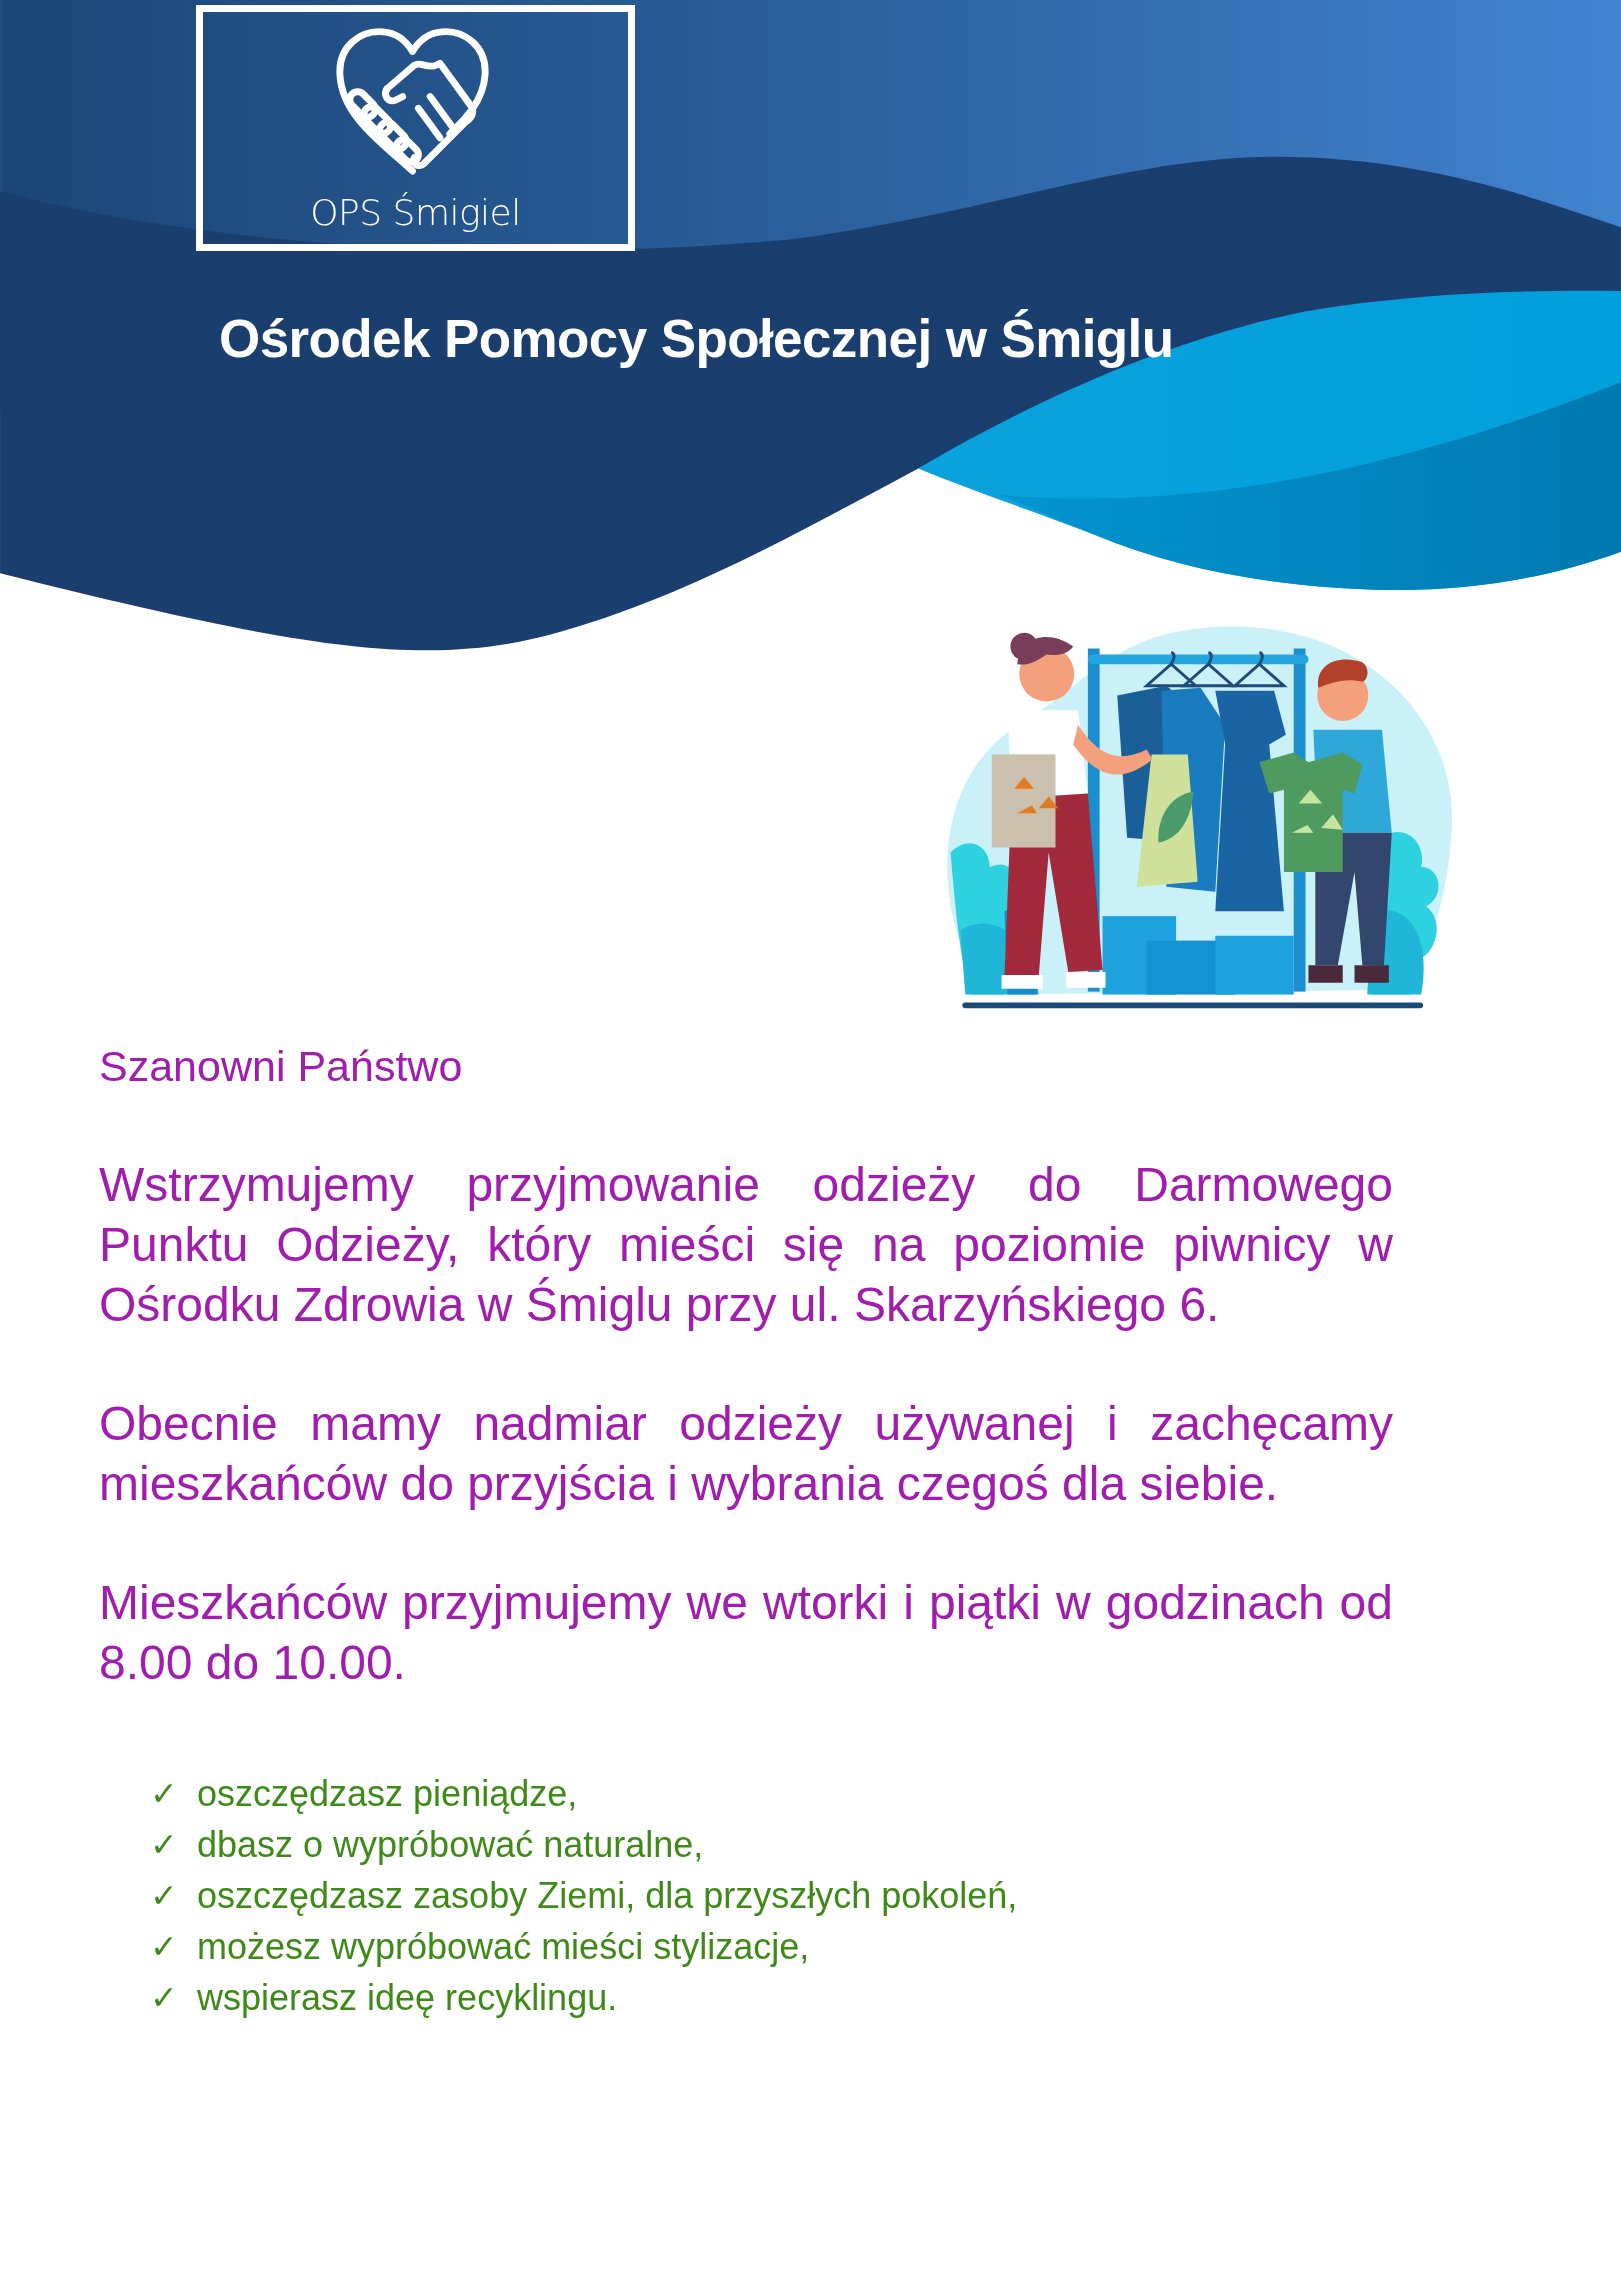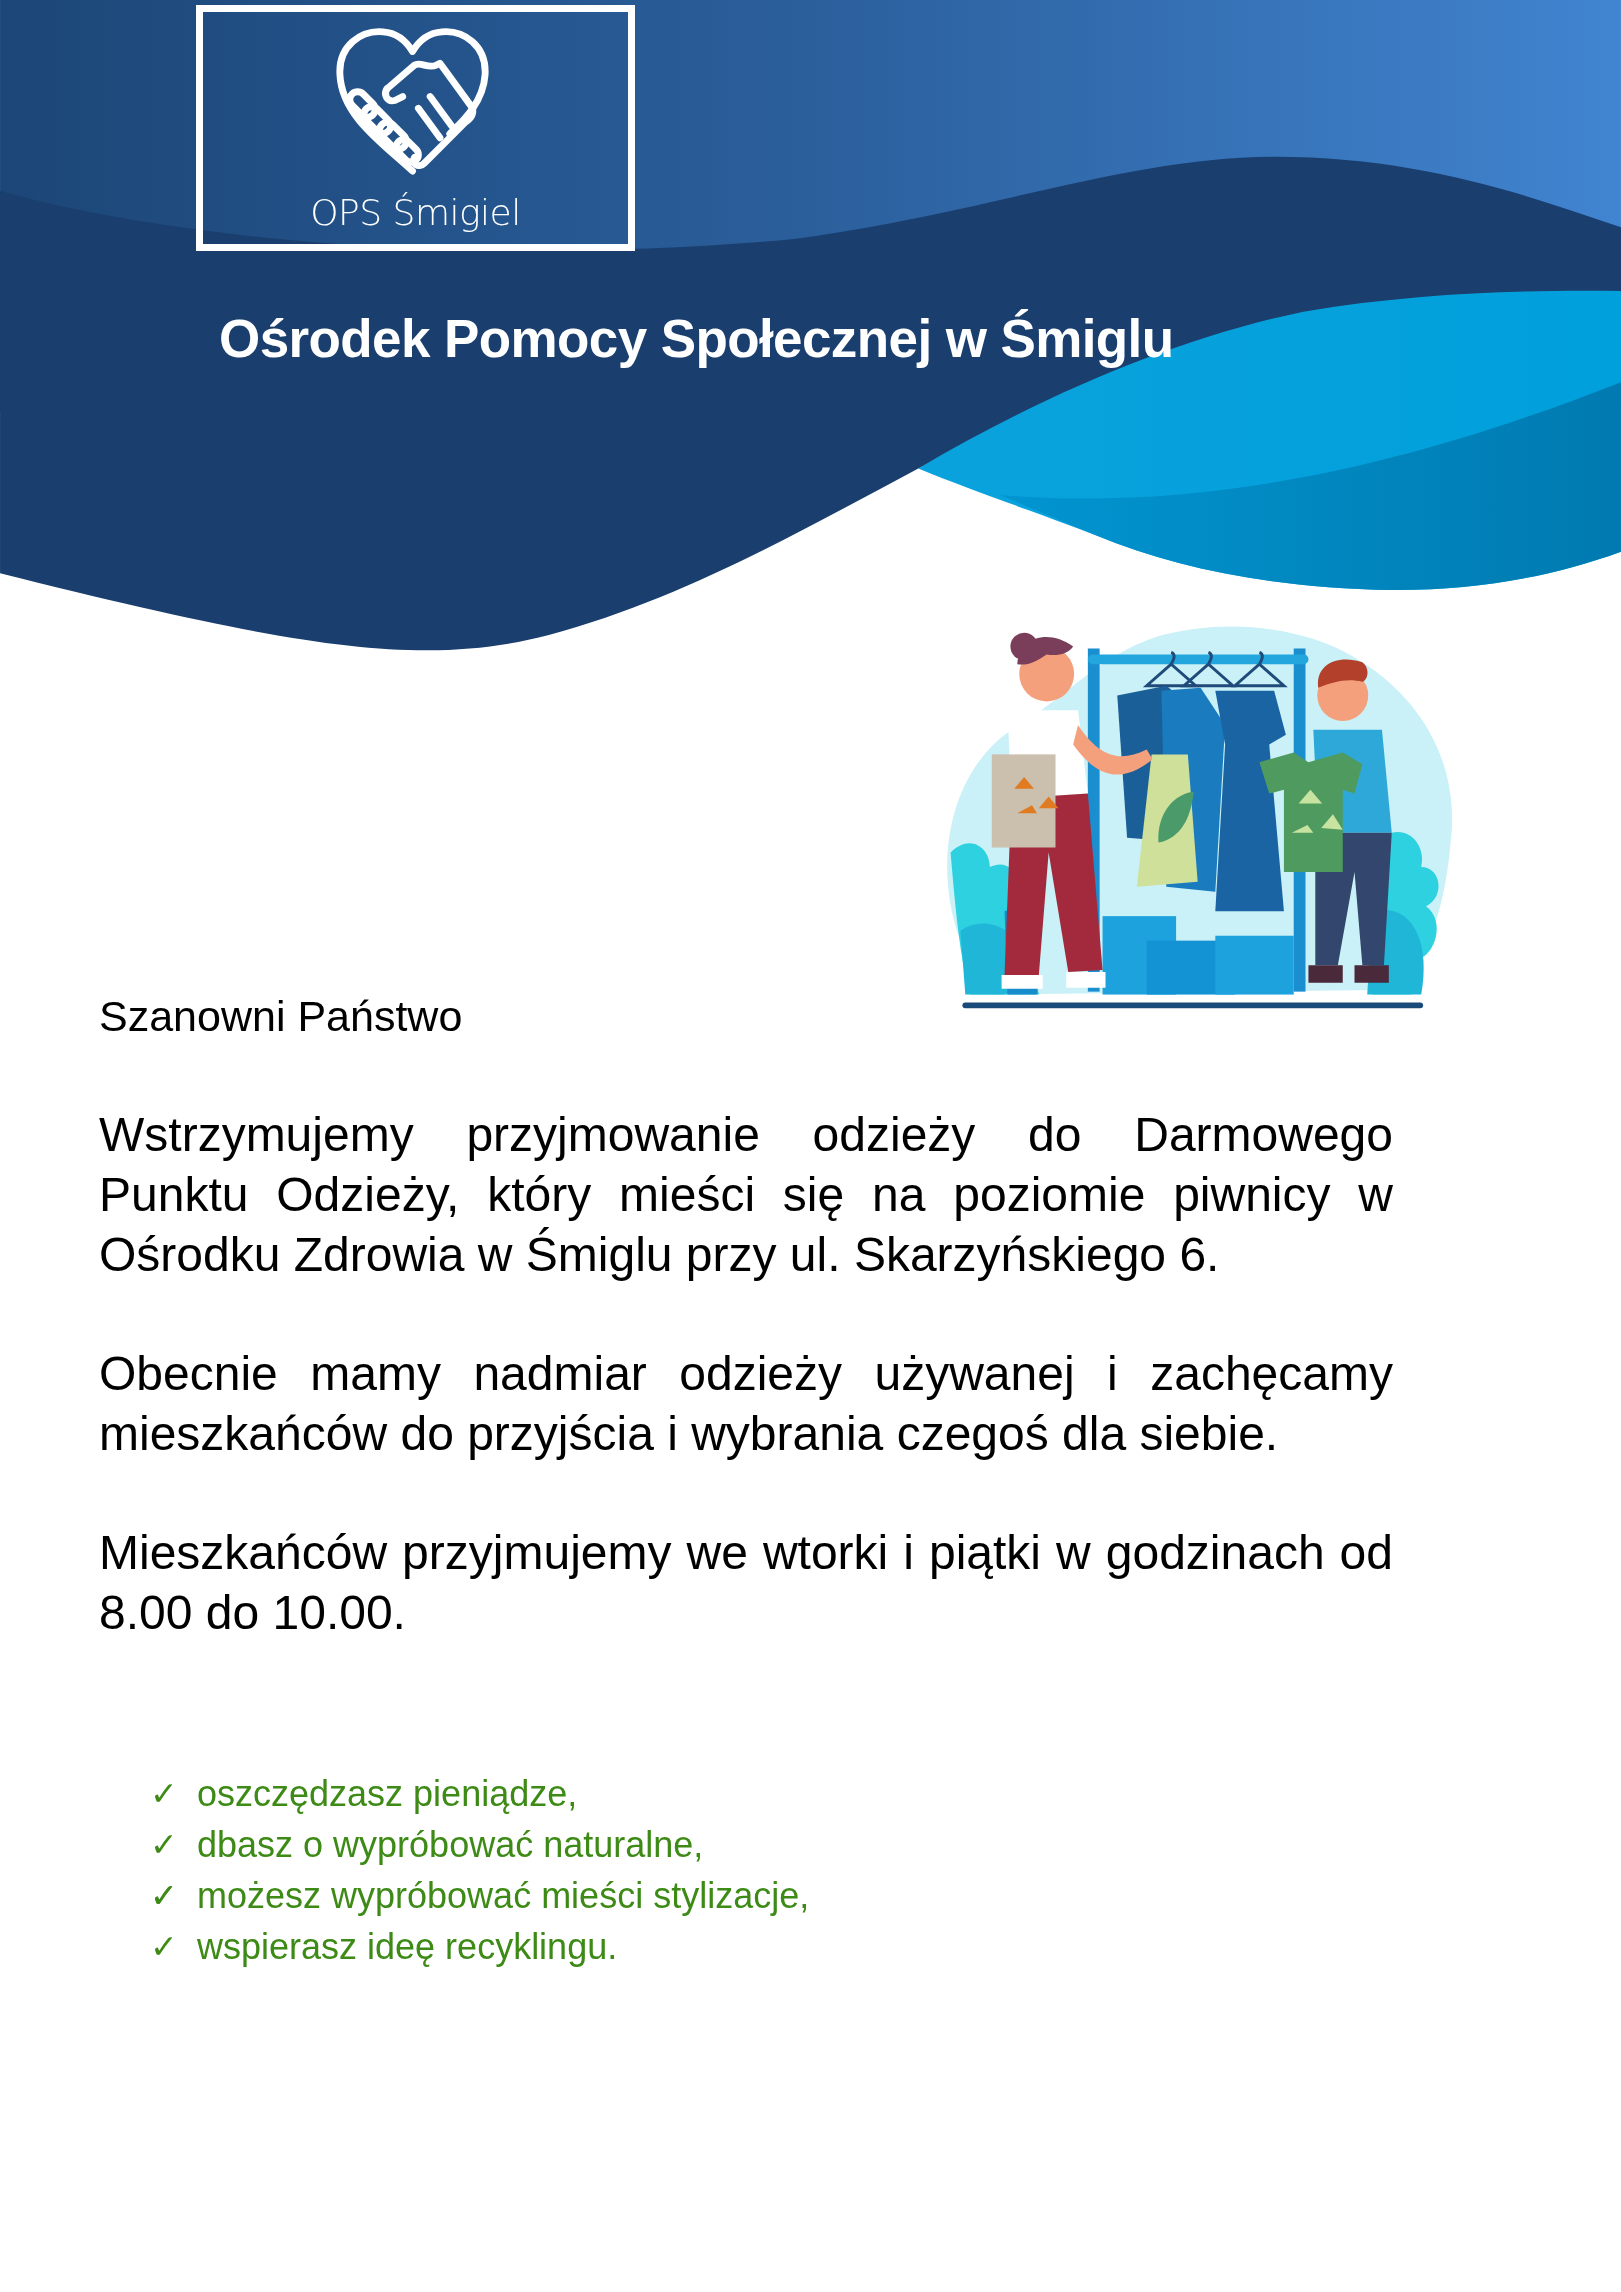--- a/index.html
+++ b/index.html
@@ -9,21 +9,21 @@
   .logo-box { position: absolute; left: 196px; top: 4.9px; width: 425px; height: 232px;
               border: 7.8px solid #ffffff; box-sizing: content-box; }
   .logo-heart { position: absolute; left: 131px; top: 13.7px; width: 157px; height: 149px; }
   .logo-text { position: absolute; left: 0; right: 0; top: 180px; text-align: center;
                color: #ffffff; font-size: 36px; font-weight: normal; letter-spacing: -0.5px;
                font-family: "DejaVu Sans", "Liberation Sans", sans-serif; font-weight: 300; }
   .page-title { position: absolute; left: 219px; top: 308px; margin: 0;
                 color: #ffffff; font-size: 53px; font-weight: bold; white-space: nowrap;
                 letter-spacing: -0.6px; }
   .illustration { position: absolute; left: 931px; top: 617px; width: 549px; height: 412px; }
-  .content { position: absolute; left: 99px; top: 987px; width: 1294px; color: #000000; }
+  .content { position: absolute; left: 99px; top: 1037px; width: 1294px; color: #a21caf; }
   .greeting { font-size: 43px; line-height: 59px; margin: 0 0 59px 0; }
   .para { font-size: 48px; line-height: 60px; margin: 0 0 59px 0; text-align: justify;
           text-align-last: left; }
   .benefits { position: absolute; left: 99px; top: 1764px; color: #3d8b16; }
   .benefits-title { font-size: 36px; line-height: 49px; margin: 0; }
   .benefits-list { list-style: none; margin: 3.9px 0 0 0; padding: 0; }
   .benefits-item { position: relative; font-size: 36px; line-height: 51px; padding-left: 98px; }
   .check-icon { position: absolute; left: 51px; top: 0; font-size: 33px; line-height: 51px;
                 font-family: "DejaVu Sans", sans-serif; }
 </style>
@@ -146,20 +146,21 @@
     <li class="benefits-item">
       <span class="check-icon">✓</span>
       <span>oszczędzasz pieniądze,</span>
     </li>
     <li class="benefits-item">
       <span class="check-icon">✓</span>
       <span>dbasz o wypróbować naturalne,</span>
     </li>
     <li class="benefits-item">
       <span class="check-icon">✓</span>
+      <span>oszczędzasz zasoby Ziemi, dla przyszłych pokoleń,</span>
     </li>
     <li class="benefits-item">
       <span class="check-icon">✓</span>
       <span>możesz wypróbować mieści stylizacje,</span>
     </li>
     <li class="benefits-item">
       <span class="check-icon">✓</span>
       <span>wspierasz ideę recyklingu.</span>
     </li>
   </ul>

